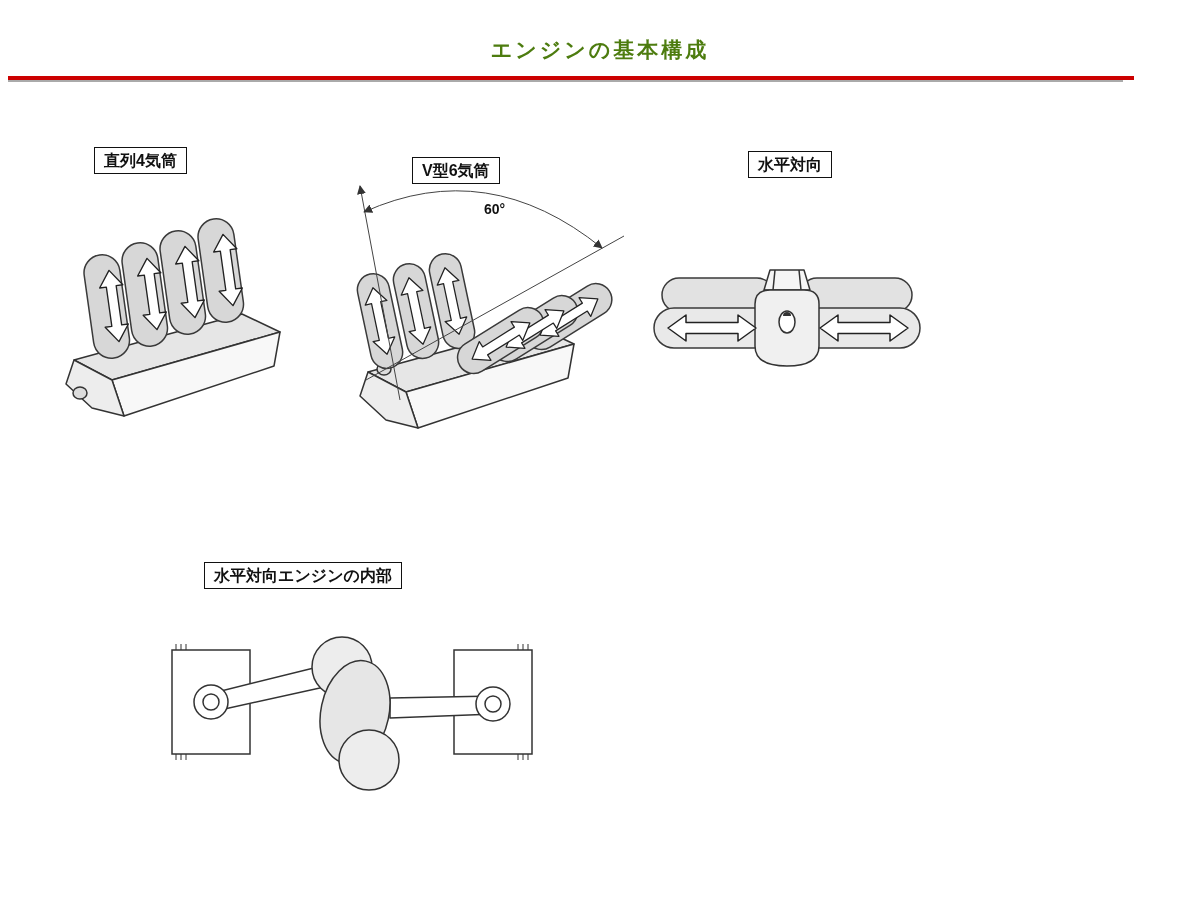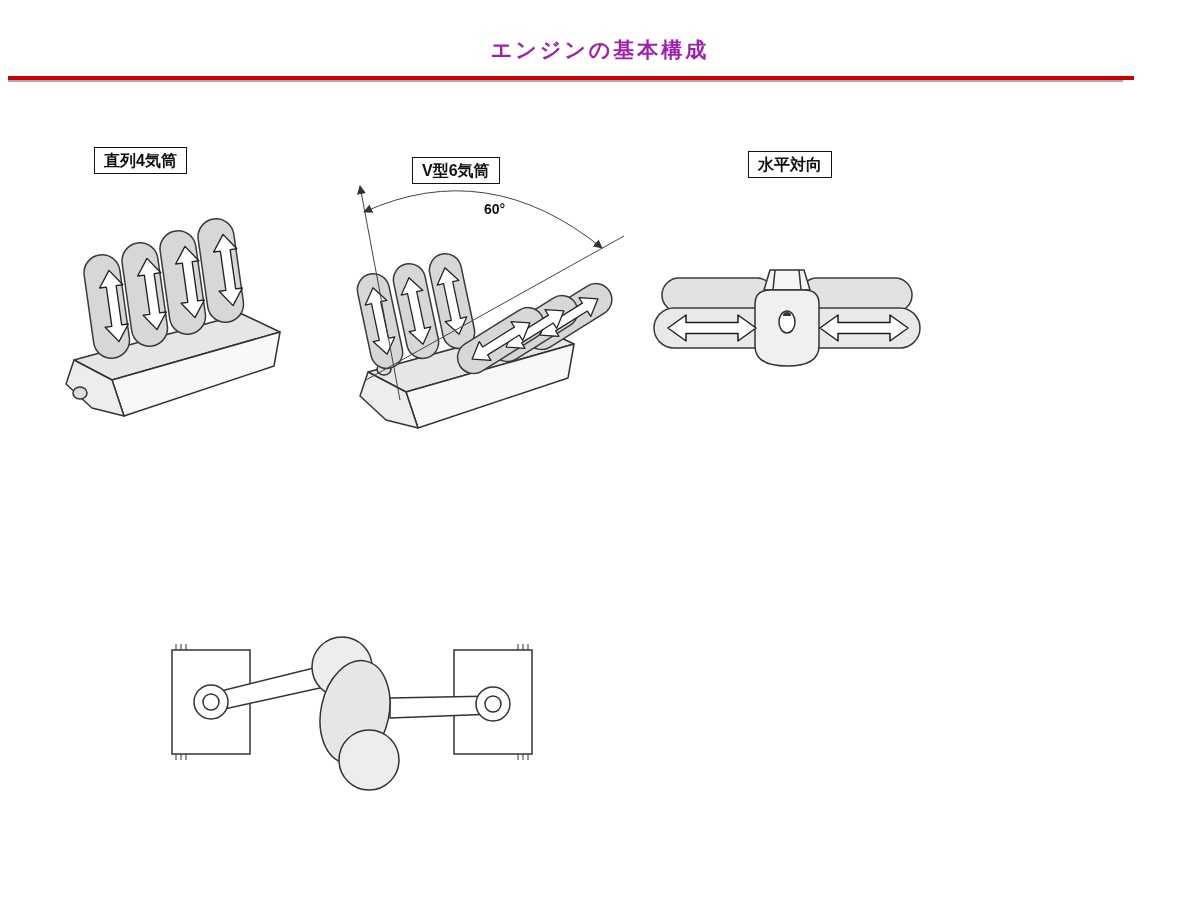--- a/index.html
+++ b/index.html
@@ -2,21 +2,21 @@
 <html><head>
 <meta charset="utf-8">
 <style>
   * { margin:0; padding:0; box-sizing:border-box; }
   html,body { background:#fff; font-family:"Liberation Sans", sans-serif; }
   .page { position:relative; width:1200px; height:900px; background:#fff; overflow:hidden; }
 
   .title {
     position:absolute; top:36px; left:0; width:100%;
     text-align:center; font-size:21px; font-weight:bold;
-    letter-spacing:3px; color:#a21caf;
+    letter-spacing:3px; color:#4d7c0f;
   }
   .rule { position:absolute; top:76px; left:8px; width:1126px; }
   .rule-red   { height:4px; background:#cc0000; }
   .rule-gray  { height:2px; background:#aaaaaa; width:99%; }
 
   .label {
     position:absolute; border:1.5px solid #111; background:#fff;
     padding:3px 9px; font-size:16px; font-weight:bold; color:#111;
     white-space:nowrap; line-height:1.2;
   }
@@ -51,20 +51,21 @@
   <div class="title">エンジンの基本構成</div>
 
   <div class="rule">
     <div class="rule-red"></div>
     <div class="rule-gray"></div>
   </div>
 
   <div class="label lbl-inline4">直列4気筒</div>
   <div class="label lbl-v6">V型6気筒</div>
   <div class="label lbl-boxer">水平対向</div>
+  <div class="label lbl-internal">水平対向エンジンの内部</div>
 
   <svg class="art art-inline4" width="240" height="215" viewBox="0 0 240 215">
     <g stroke="#333" stroke-width="1.5" stroke-linejoin="round">
       <polygon points="22,148 190,102 228,120 60,168" fill="#e6e6e6"></polygon>
       <polygon points="60,168 228,120 222,154 72,204" fill="#f8f8f8"></polygon>
       <polygon points="22,148 60,168 72,204 40,196 14,172" fill="#ededed"></polygon>
       <ellipse cx="28" cy="181" rx="7" ry="6" fill="#dddddd"></ellipse>
     </g>
     <g stroke="#3a3a3a" stroke-width="1.5">
       <rect x="158" y="6" width="36" height="104" rx="18" fill="#d7d7d7" transform="rotate(-8 176 110)"></rect>

